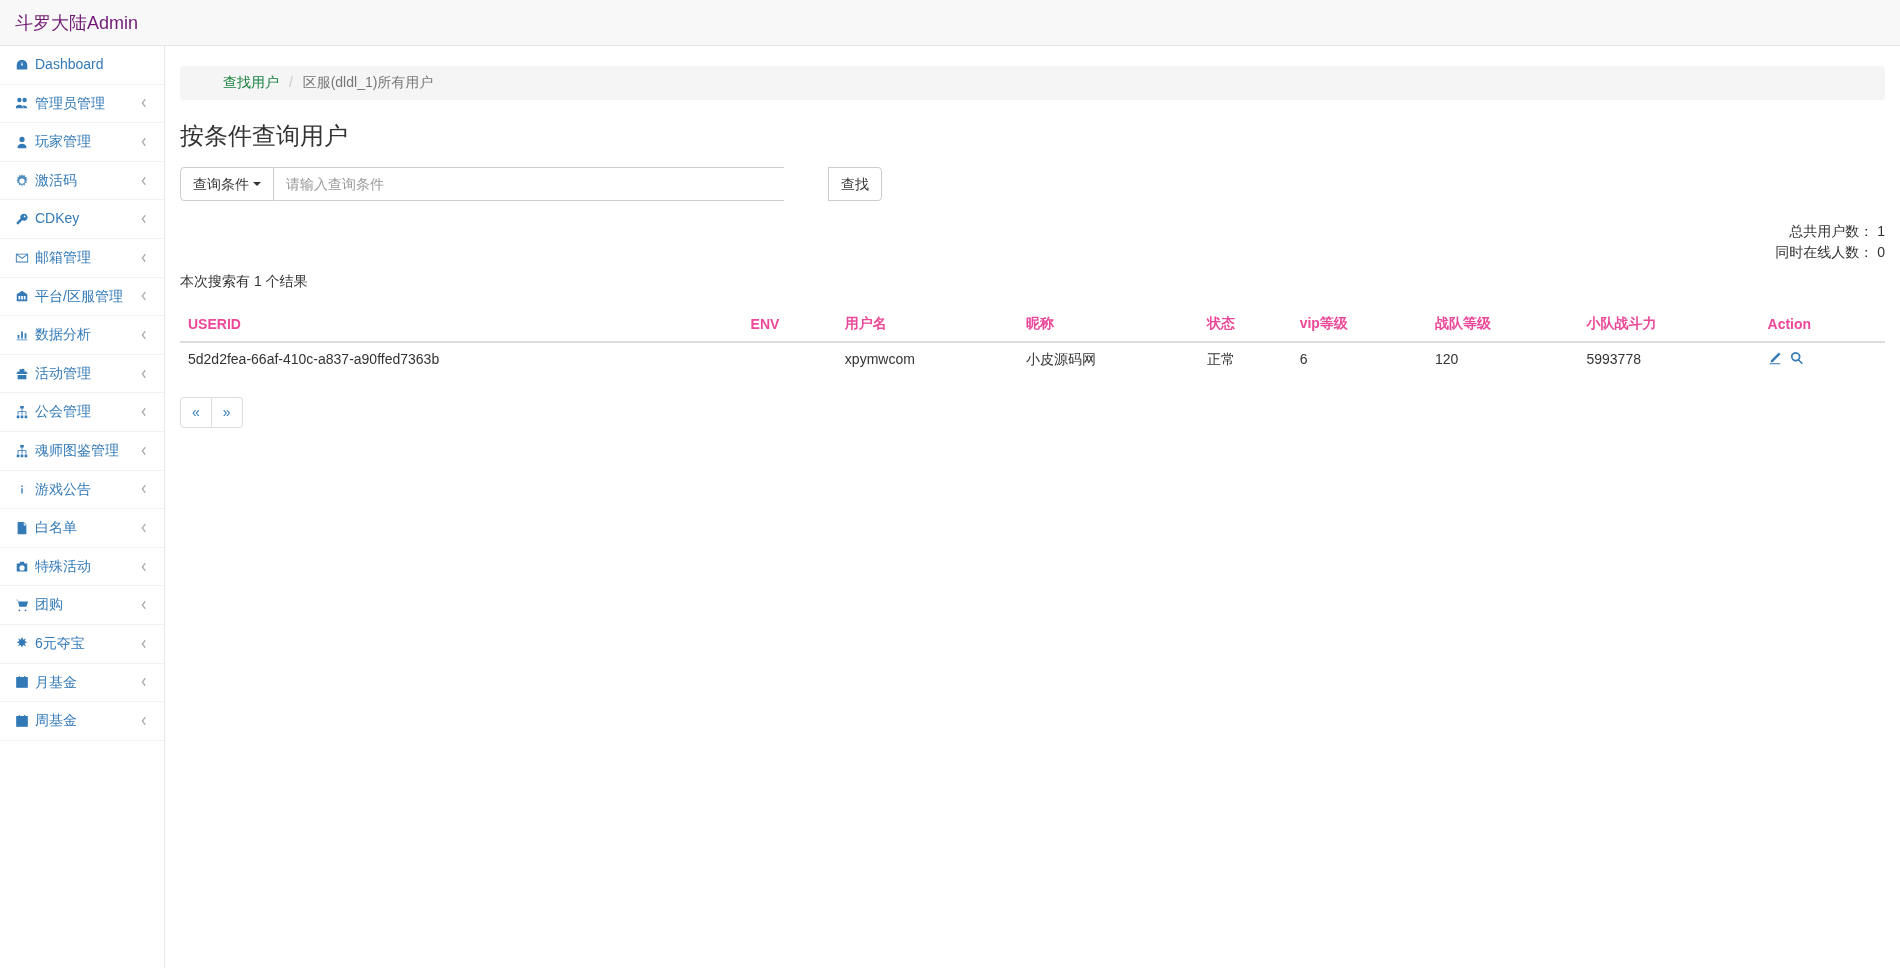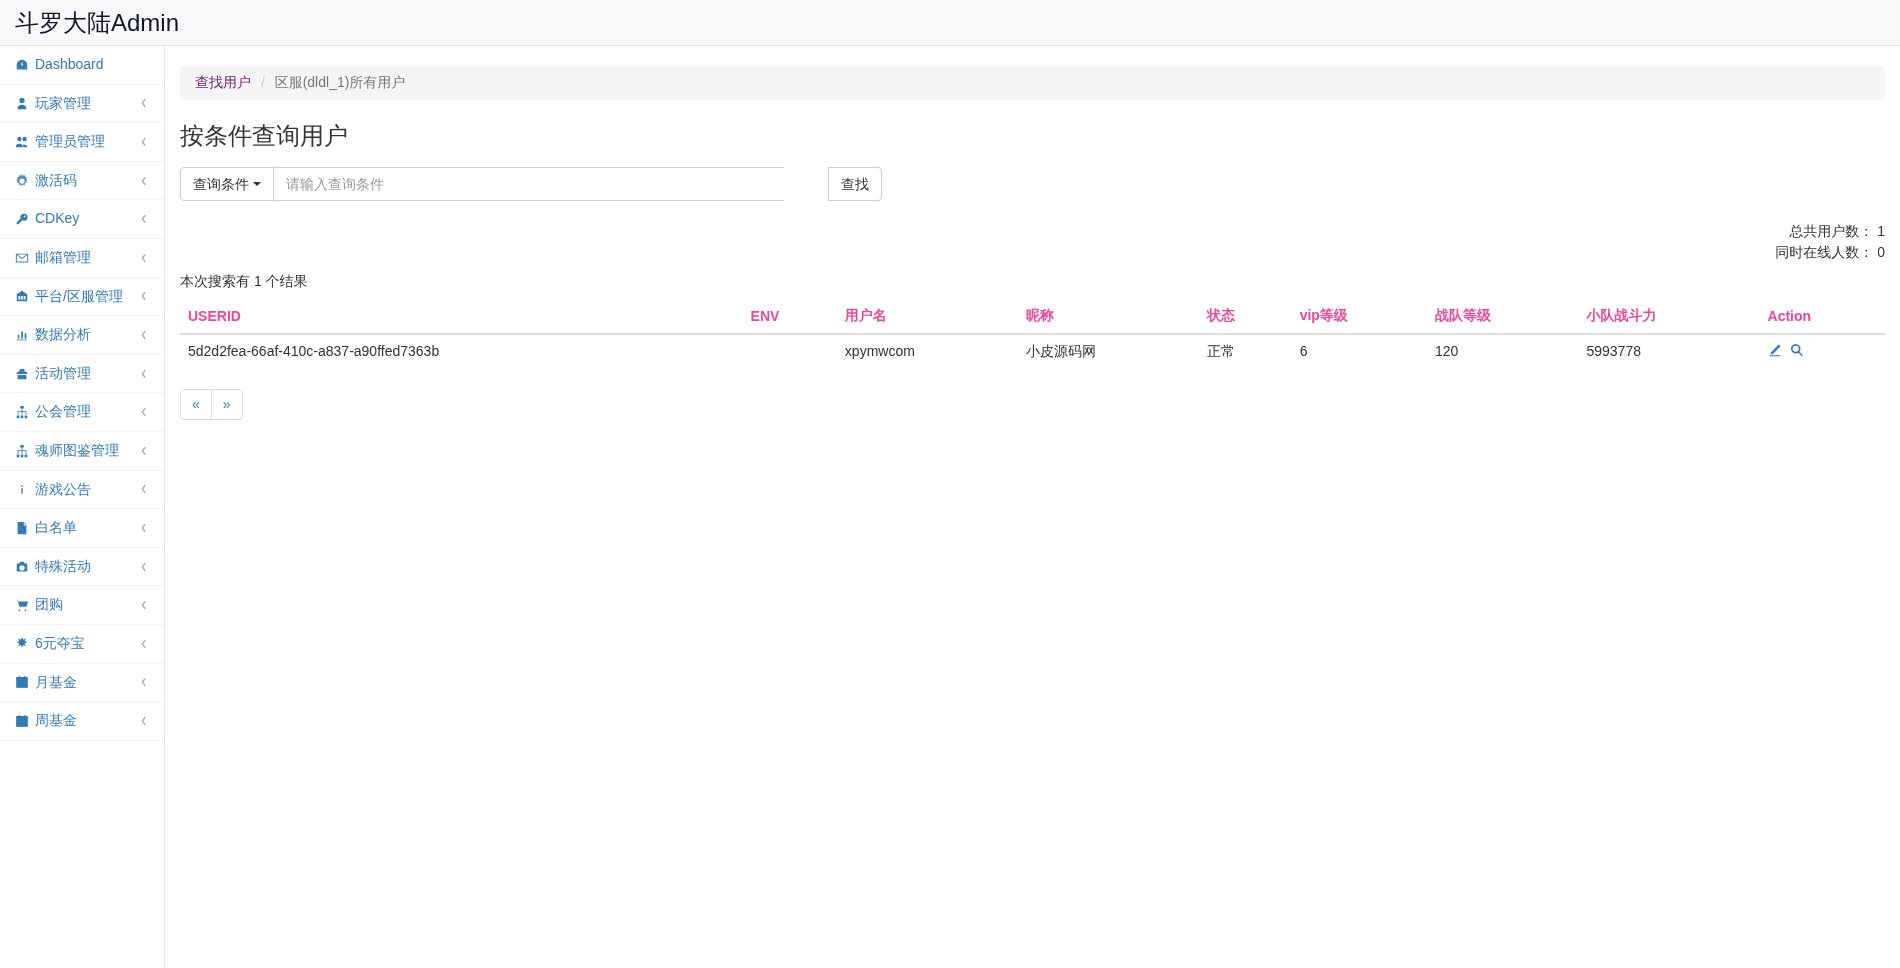--- a/index.html
+++ b/index.html
@@ -10,22 +10,22 @@
       background: #ffffff;
     }
     .header {
       height: 46px;
       line-height: 46px;
       padding: 0 15px;
       border-bottom: 1px solid #e7e7e7;
       background: #f8f8f8;
     }
     .header .brand {
-      font-size: 24px;
-      color: #0f172a;
+      font-size: 18px;
+      color: #701a75;
     }
     .layout {
       display: flex;
       min-height: calc(100vh - 46px);
     }
     .sidebar {
       width: 165px;
       border-right: 1px solid #e7e7e7;
       background: #ffffff;
       padding-top: 0;
@@ -71,21 +71,21 @@
       padding: 20px 15px 20px 15px;
     }
     .breadcrumb {
       background: #f5f5f5;
       border-radius: 4px;
       padding: 8px 15px;
       margin-bottom: 20px;
       font-size: 14px;
       color: #777;
     }
-    .breadcrumb a { color: #701a75; text-decoration: none; }
+    .breadcrumb a { color: #15803d; text-decoration: none; margin-left: 28px; }
     .breadcrumb .sep { margin: 0 6px; color: #ccc; }
     .breadcrumb .current { color: #777; }
     h2.page-title {
       font-size: 24px;
       font-weight: 500;
       margin: 10px 0 15px 0;
       color: #333;
     }
     .input-group {
       display: inline-flex;
@@ -137,21 +137,21 @@
 
     .stats {
       text-align: right;
       margin-top: 20px;
       font-size: 14px;
       color: #333;
       line-height: 1.5;
     }
     .results-info {
       margin-top: 10px;
-      margin-bottom: 8px;
+      margin-bottom: 16px;
       font-size: 14px;
       color: #333;
     }
     table.data-table {
       width: 100%;
       border-collapse: collapse;
       font-size: 14px;
     }
     table.data-table th {
       text-align: left;
@@ -220,40 +220,40 @@
             </svg>
           </span>
         <span>Dashboard</span>
       </span>
     </div>
 
     <div class="nav-item">
       <span class="left">
         <span class="icon">
             <svg viewBox="0 0 16 16">
+              <path fill="currentColor" d="M5 7a2.5 2.5 0 100-5 2.5 2.5 0 000 5zm6 0a2.5 2.5 0 100-5 2.5 2.5 0 000 5zM1 13c0-2 1.8-3 4-3s4 1 4 3v1H1v-1zm8.5 1v-1c0-.8-.2-1.5-.6-2 .3 0 .7-.1 1.1-.1 2.2 0 4 1 4 3v.1H9.5z"></path>
+            </svg>
+          </span>
+        <span>管理员管理</span>
+      </span>
+      <span class="chevron">
+          <svg viewBox="0 0 8 12">
+            <path d="M5.5 1.5L2 6l3.5 4.5"></path>
+          </svg>
+        </span>
+    </div>
+
+    <div class="nav-item">
+      <span class="left">
+        <span class="icon">
+            <svg viewBox="0 0 16 16">
               <path fill="currentColor" d="M8 8a3 3 0 100-6 3 3 0 000 6zm-5 6c0-2.5 2.2-4 5-4s5 1.5 5 4v1H3v-1z"></path>
             </svg>
           </span>
         <span>玩家管理</span>
-      </span>
-      <span class="chevron">
-          <svg viewBox="0 0 8 12">
-            <path d="M5.5 1.5L2 6l3.5 4.5"></path>
-          </svg>
-        </span>
-    </div>
-
-    <div class="nav-item">
-      <span class="left">
-        <span class="icon">
-            <svg viewBox="0 0 16 16">
-              <path fill="currentColor" d="M5 7a2.5 2.5 0 100-5 2.5 2.5 0 000 5zm6 0a2.5 2.5 0 100-5 2.5 2.5 0 000 5zM1 13c0-2 1.8-3 4-3s4 1 4 3v1H1v-1zm8.5 1v-1c0-.8-.2-1.5-.6-2 .3 0 .7-.1 1.1-.1 2.2 0 4 1 4 3v.1H9.5z"></path>
-            </svg>
-          </span>
-        <span>管理员管理</span>
       </span>
       <span class="chevron">
           <svg viewBox="0 0 8 12">
             <path d="M5.5 1.5L2 6l3.5 4.5"></path>
           </svg>
         </span>
     </div>
 
     <div class="nav-item">
       <span class="left">

